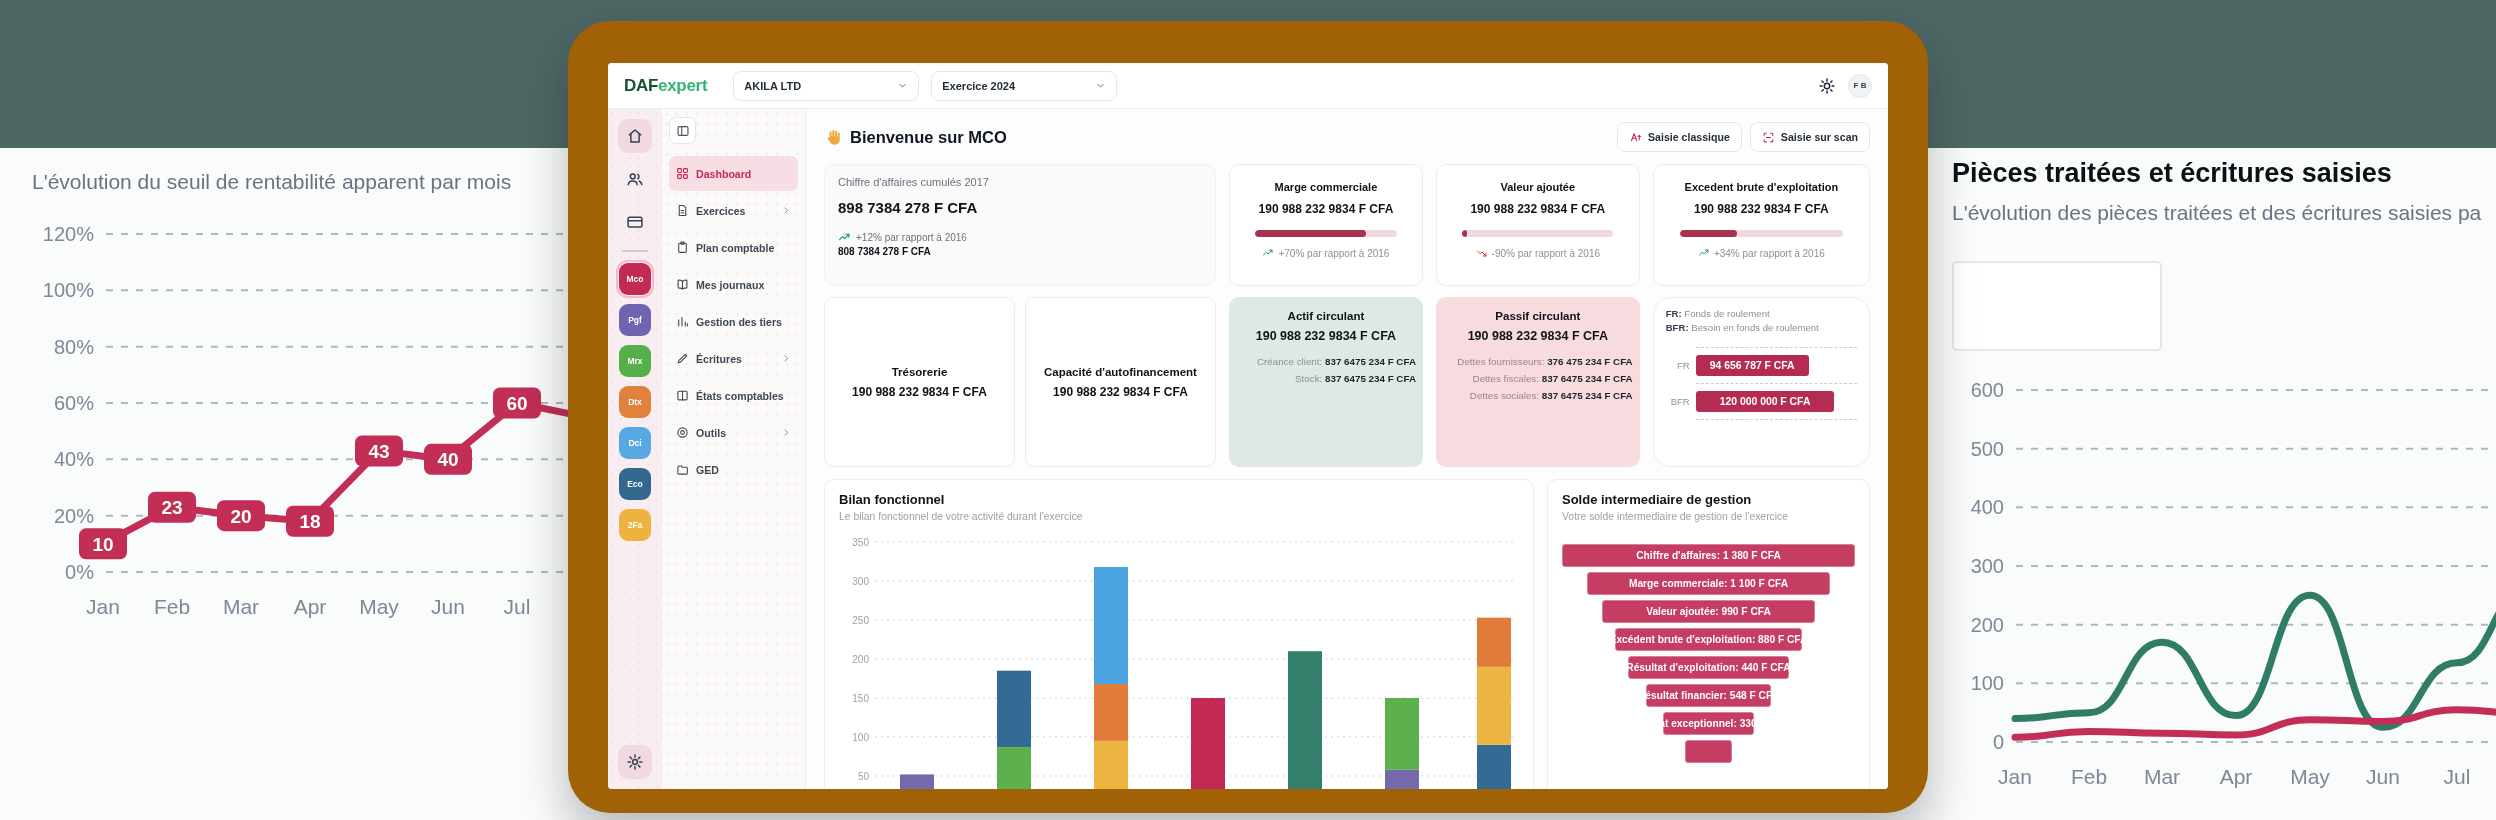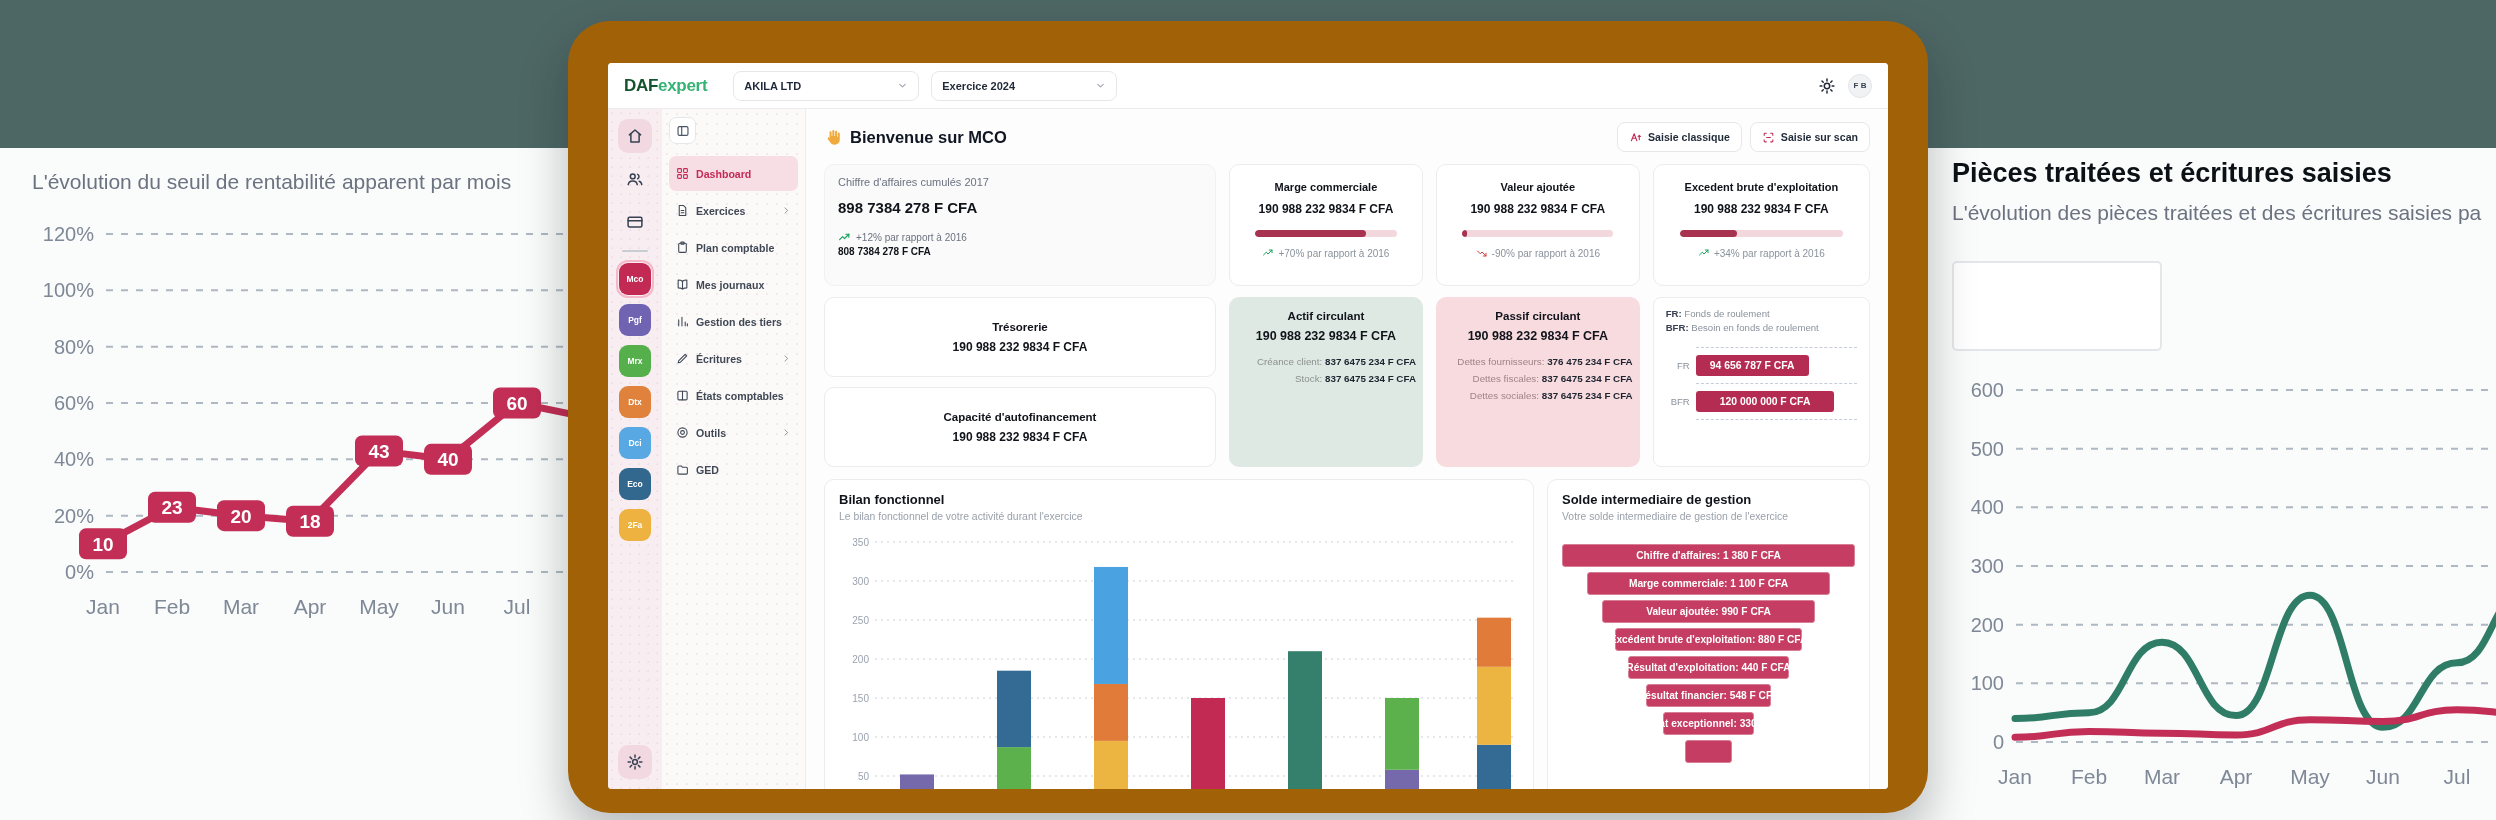--- a/index.html
+++ b/index.html
@@ -90,35 +90,35 @@
   .kcard.center { display:flex; flex-direction:column; align-items:center; text-align:center; padding-top:16px; }
   .kcard.center .ktitle { font-size:11px; font-weight:bold; color:#10131a; }
   .kcard.center .kvalue2 { font-size:12px; font-weight:bold; color:#10131a; margin-top:9px; }
   .prog { width:86%; height:7px; border-radius:4px; background:#f2d7dd; margin-top:14px; overflow:hidden; }
   .prog .fill { height:100%; border-radius:4px; background:#a83351; }
   .ktrend { display:flex; align-items:center; gap:4px; margin-top:10px; font-size:10px; color:#8a929c; }
   .ktrend svg { width:12px; height:12px; }
   .up { color:#18a05e; } .down { color:#d43b3b; }
 
   .midrow { display:grid; grid-template-columns:2.02fr 1fr 1.05fr 1.12fr; gap:13px; margin-top:11px; }
-  .stack { display:flex; flex-direction:column; gap:10px; }
+  .stack { display:flex; flex-direction:row; gap:10px; }
   .mini { flex:1; border:1px solid #ececee; background:#fff; border-radius:10px;
           display:flex; flex-direction:column; align-items:center; justify-content:center; }
   .mini .t { font-size:11.5px; font-weight:bold; color:#10131a; }
   .mini .v { font-size:12px; font-weight:bold; color:#10131a; margin-top:7px; }
   .tint { border-radius:10px; padding:13px 7px; height:170px; text-align:center; }
   .tint.green { background:#dfe9e3; }
   .tint.pink { background:#f7dbdf; }
   .tint .t { font-size:11.5px; font-weight:bold; color:#10131a; }
   .tint .v { font-size:12.5px; font-weight:bold; color:#10131a; margin-top:7px; }
   .details { margin-top:13px; text-align:right; }
   .details .dline { font-size:9.8px; margin-bottom:6px; white-space:nowrap; }
   .details .dl { color:#8b9190; } .tint.pink .details .dl { color:#a18287; }
   .details .dv { font-weight:bold; color:#1c2430; }
-  .frbfr { border:1px solid #ececee; background:#fff; border-radius:8px; padding:10px 12px; height:170px; }
+  .frbfr { border:1px solid #ececee; background:#fff; border-radius:18px; padding:10px 12px; height:170px; }
   .legend .lline { font-size:9.6px; color:#8a929c; margin-bottom:3px; }
   .legend .la { font-weight:bold; color:#374151; }
   .frbars { margin-top:14px; }
   .dashsep { border-top:1px dashed #c7cdd6; margin:7px 0 7px 30px; }
   .frrow { display:flex; align-items:center; gap:6px; }
   .frrow .fl { width:24px; font-size:9.5px; color:#8a929c; text-align:right; flex:0 0 24px; }
   .frbar { height:21px; background:#b52c52; border-radius:3px; color:#fff; font-size:10.4px; font-weight:bold;
            display:flex; align-items:center; justify-content:center; white-space:nowrap; }
 
   .botrow { display:grid; grid-template-columns:2.18fr 1fr; gap:13px; margin-top:12px; }

